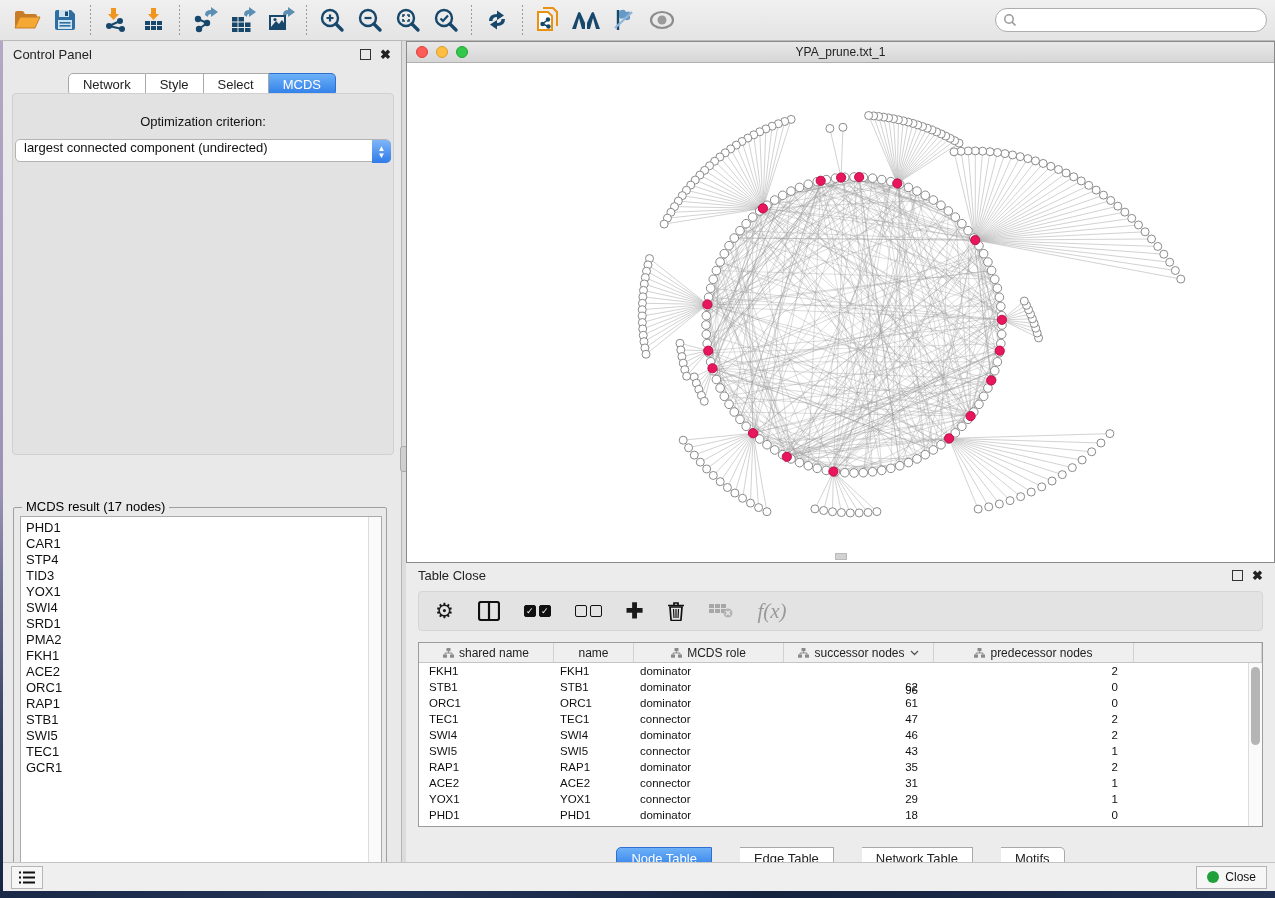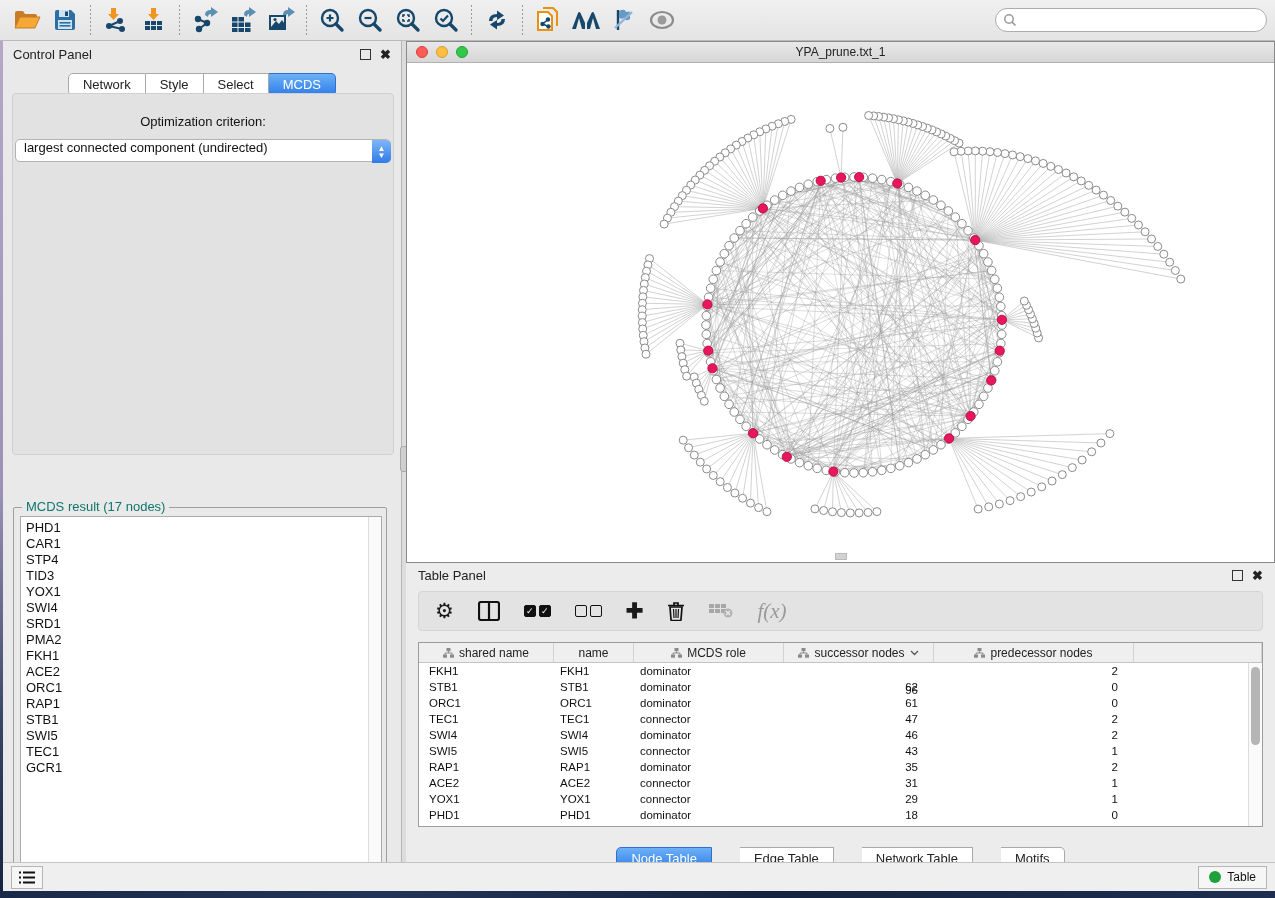--- a/index.html
+++ b/index.html
@@ -37,21 +37,21 @@
   .opt-label { text-align:center; margin-top:20px; font-size:13px; color:#111; }
   .dropdown { margin:10px auto 0; width:376px; height:23px; background:#fff; border:1px solid #b3b3b3; border-radius:5px; display:flex; }
   .dropdown .dval { flex:1; font-size:13px; padding-left:8px; color:#111; white-space:nowrap; }
   .dd-stepper { width:19px; height:23px; margin-right:-1px; border-radius:0 5px 5px 0; background:linear-gradient(#7fb6f8,#2f7be8);
     color:#fff; font-size:8px; display:flex; flex-direction:column; align-items:center; justify-content:center; line-height:7px; }
   .btn-row { display:flex; justify-content:center; gap:14px; margin-top:16px; }
   .mac-btn { font-size:13px; padding:3px 16px; background:#fff; border:1px solid #a3a3a3; border-radius:5px; color:#111; }
   .mac-btn.focused { box-shadow:0 0 0 3px rgba(100,160,240,.85); border-color:#5a92d8; }
 
   .result-group { position:absolute; left:10px; top:466px; width:374px; height:372px; border:1px solid #9f9f9f; border-radius:2px; background:#e9e9e9; }
-  .result-legend { position:absolute; top:-9px; left:8px; background:#e9e9e9; padding:0 4px; font-size:13px; color:#0f766e; }
+  .result-legend { position:absolute; top:-9px; left:8px; background:#e9e9e9; padding:0 4px; font-size:13px; color:#000000; }
   .result-list { position:absolute; left:6px; top:8px; width:362px; height:356px; background:#fff; border:1px solid #aaa; overflow:hidden; }
   .result-inner { position:absolute; left:0; top:0; right:13px; bottom:0; padding:3px 0 0 5px; }
   .result-item { font-size:13px; line-height:16px; color:#111; }
   .result-scroll { position:absolute; right:0; top:0; width:13px; height:100%; background:#fafafa; border-left:1px solid #ddd; }
 
   
   .vsplit { position:absolute; left:402px; top:41px; width:4px; height:821px; background:#dcdcdc; }
   .vsplit .grip { position:absolute; left:-2px; top:405px; width:8px; height:26px; background:#cfcfcf; border:1px solid #aaa; border-radius:3px; }
 
   
@@ -1112,21 +1112,21 @@
             <circle cx="584.2232104758846" cy="317.44177582555506" r="4.6" fill="#e8175d" stroke="#c00d4e" stroke-width="1"></circle>
             <circle cx="592.7515474458068" cy="287.69993029470584" r="4.6" fill="#e8175d" stroke="#c00d4e" stroke-width="1"></circle>
           </g>
         </svg>
       <div class="hscroll-nub"></div>
     </div>
   </div>
 
   <div class="table-panel">
     <div class="tp-header">
-      <span>Table Panel</span>
+      <span>Table Close</span>
       <span class="panel-ctl" style="margin-left:auto; gap:9px;">
         <span class="float-box"></span>
         <span class="close-x">✖</span>
       </span>
     </div>
 
     <div class="tp-toolbar">
       <span class="tp-icon gear-glyph">⚙</span>
       <span class="tp-icon">
         <svg width="22" height="20" viewBox="0 0 22 20">
@@ -1303,18 +1303,18 @@
       <svg width="16" height="13" viewBox="0 0 16 13">
           <g stroke="#111" stroke-width="2">
             <path d="M0 1.5 L2 1.5 M4 1.5 L16 1.5"></path>
             <path d="M0 6.5 L2 6.5 M4 6.5 L16 6.5"></path>
             <path d="M0 11.5 L2 11.5 M4 11.5 L16 11.5"></path>
           </g>
         </svg>
     </div>
     <div class="memory-btn">
       <span class="mem-dot" id="mem-dot" style="background: rgb(31, 160, 58);"></span>
-      <span>Table</span>
+      <span>Close</span>
     </div>
   </div>
 
   <div class="wallstrip-bottom"></div>
 </div>
 
 </body></html>

